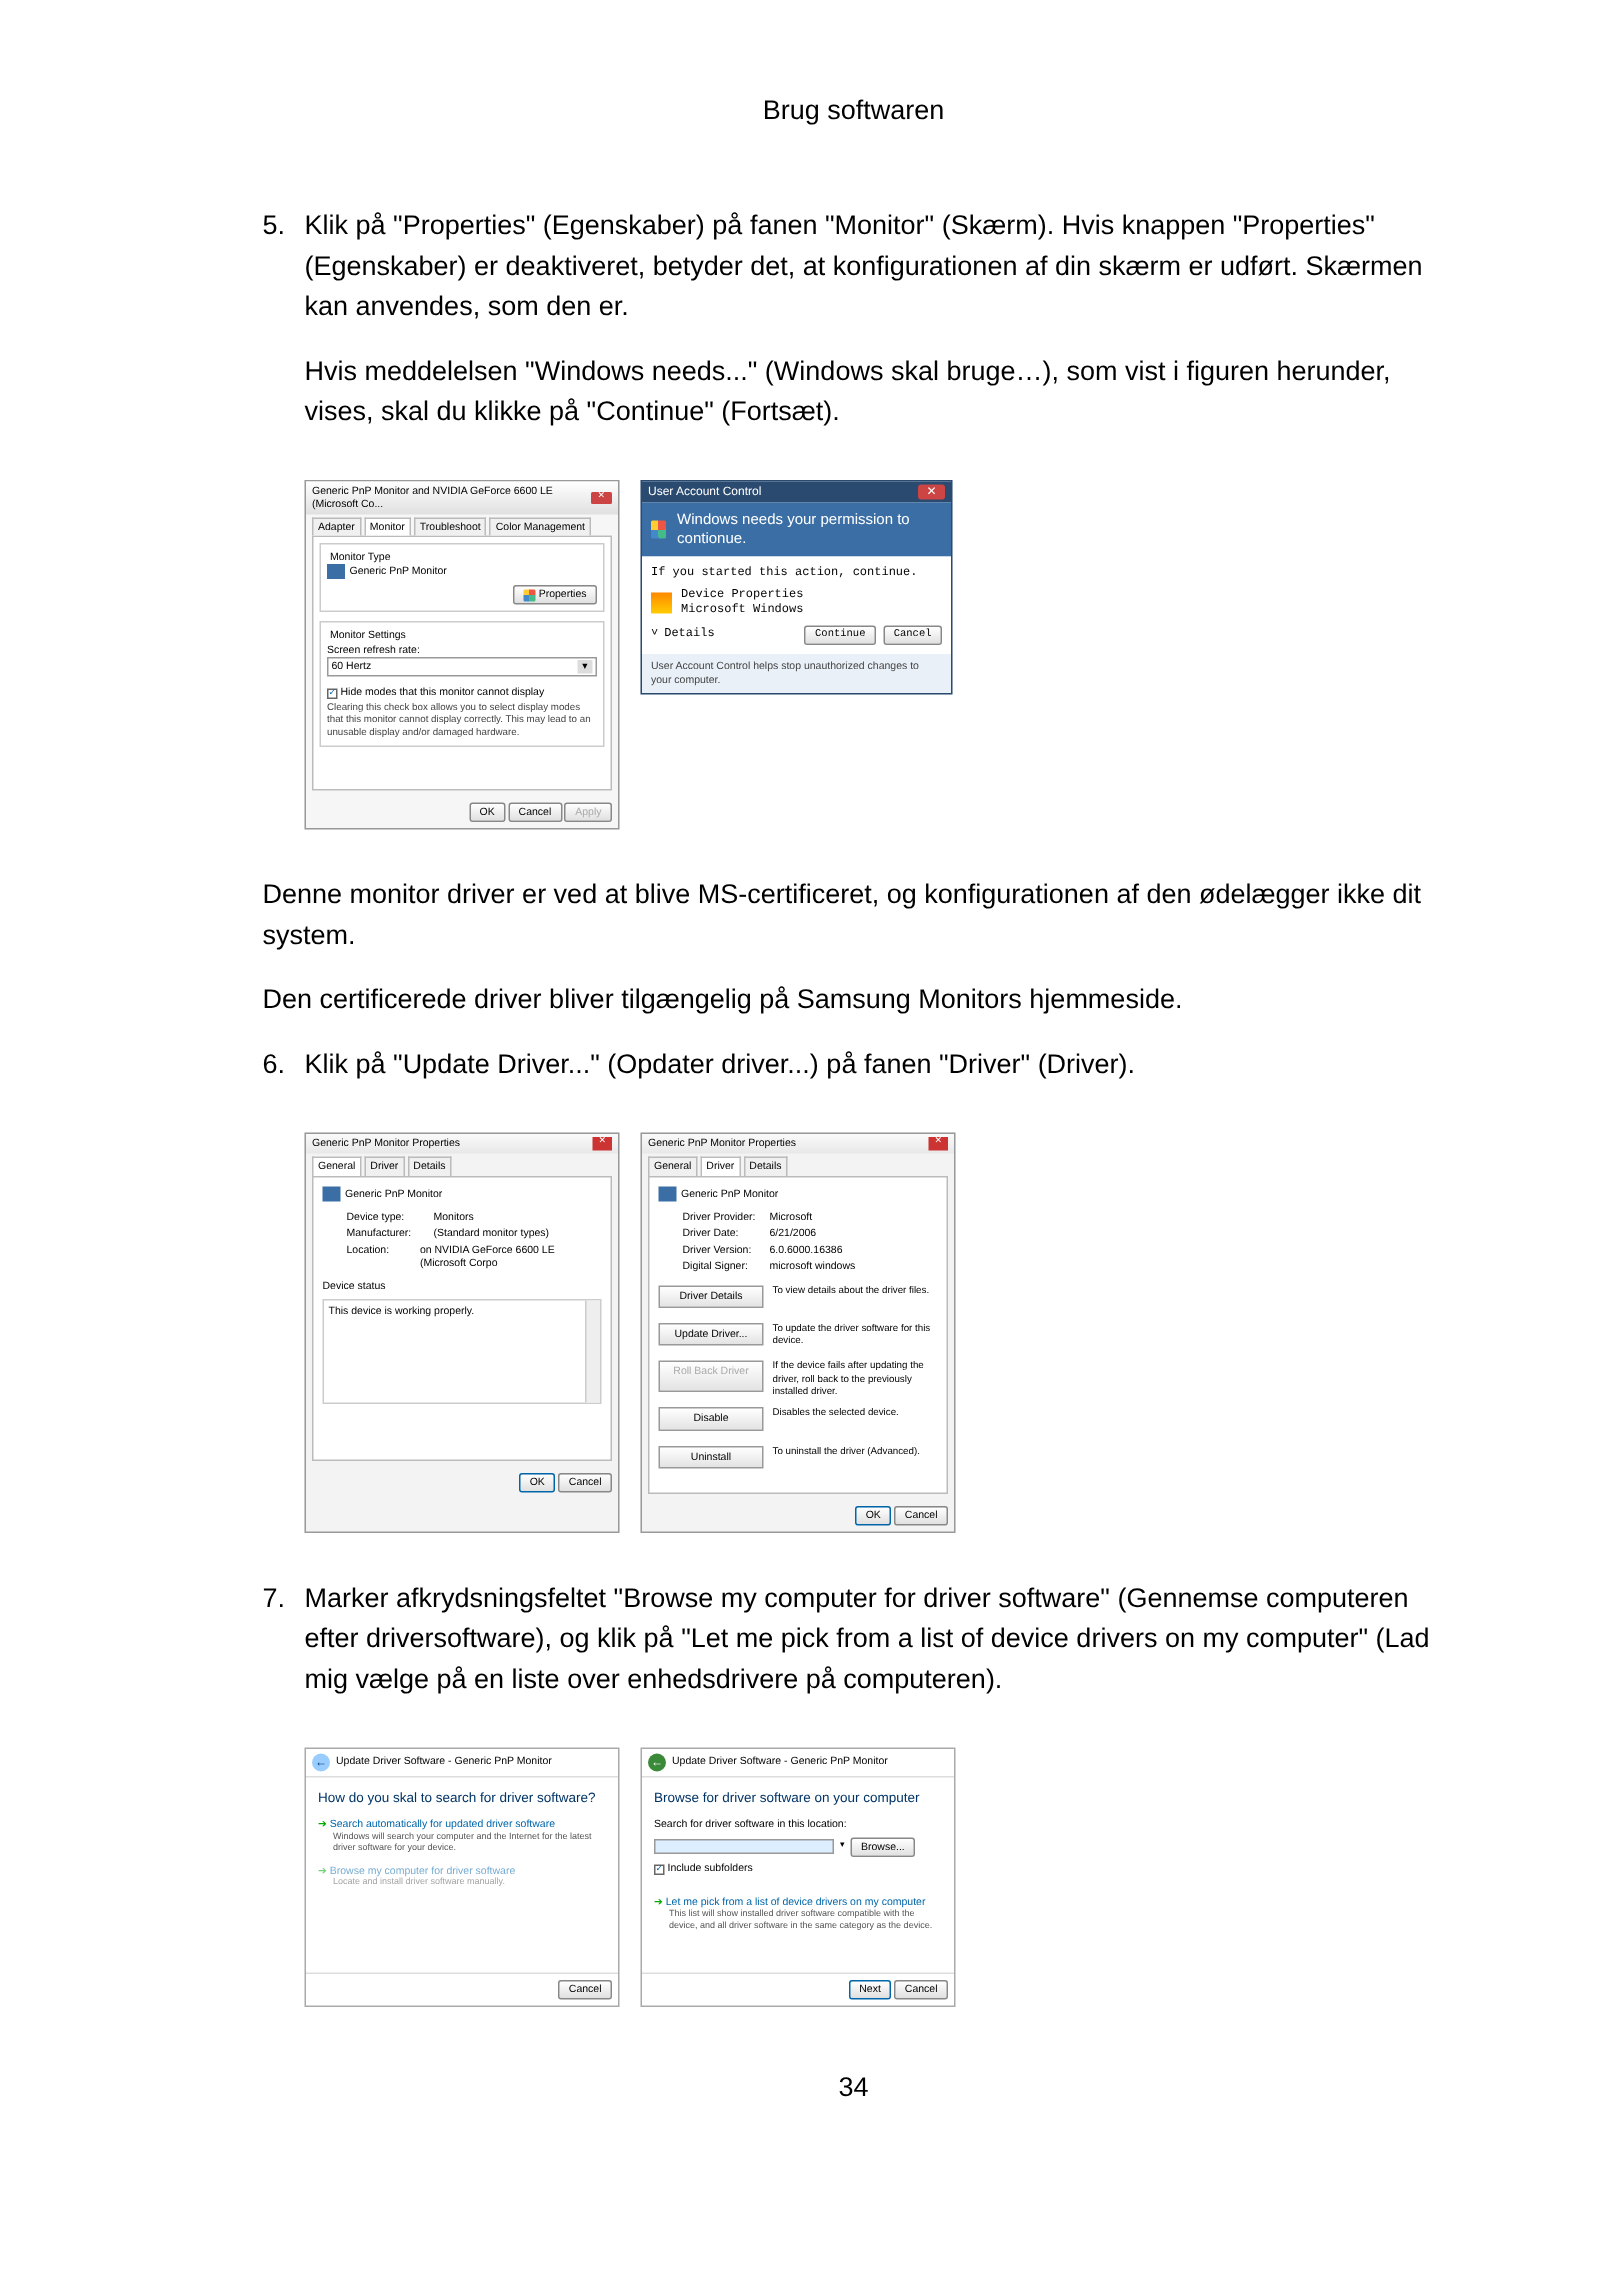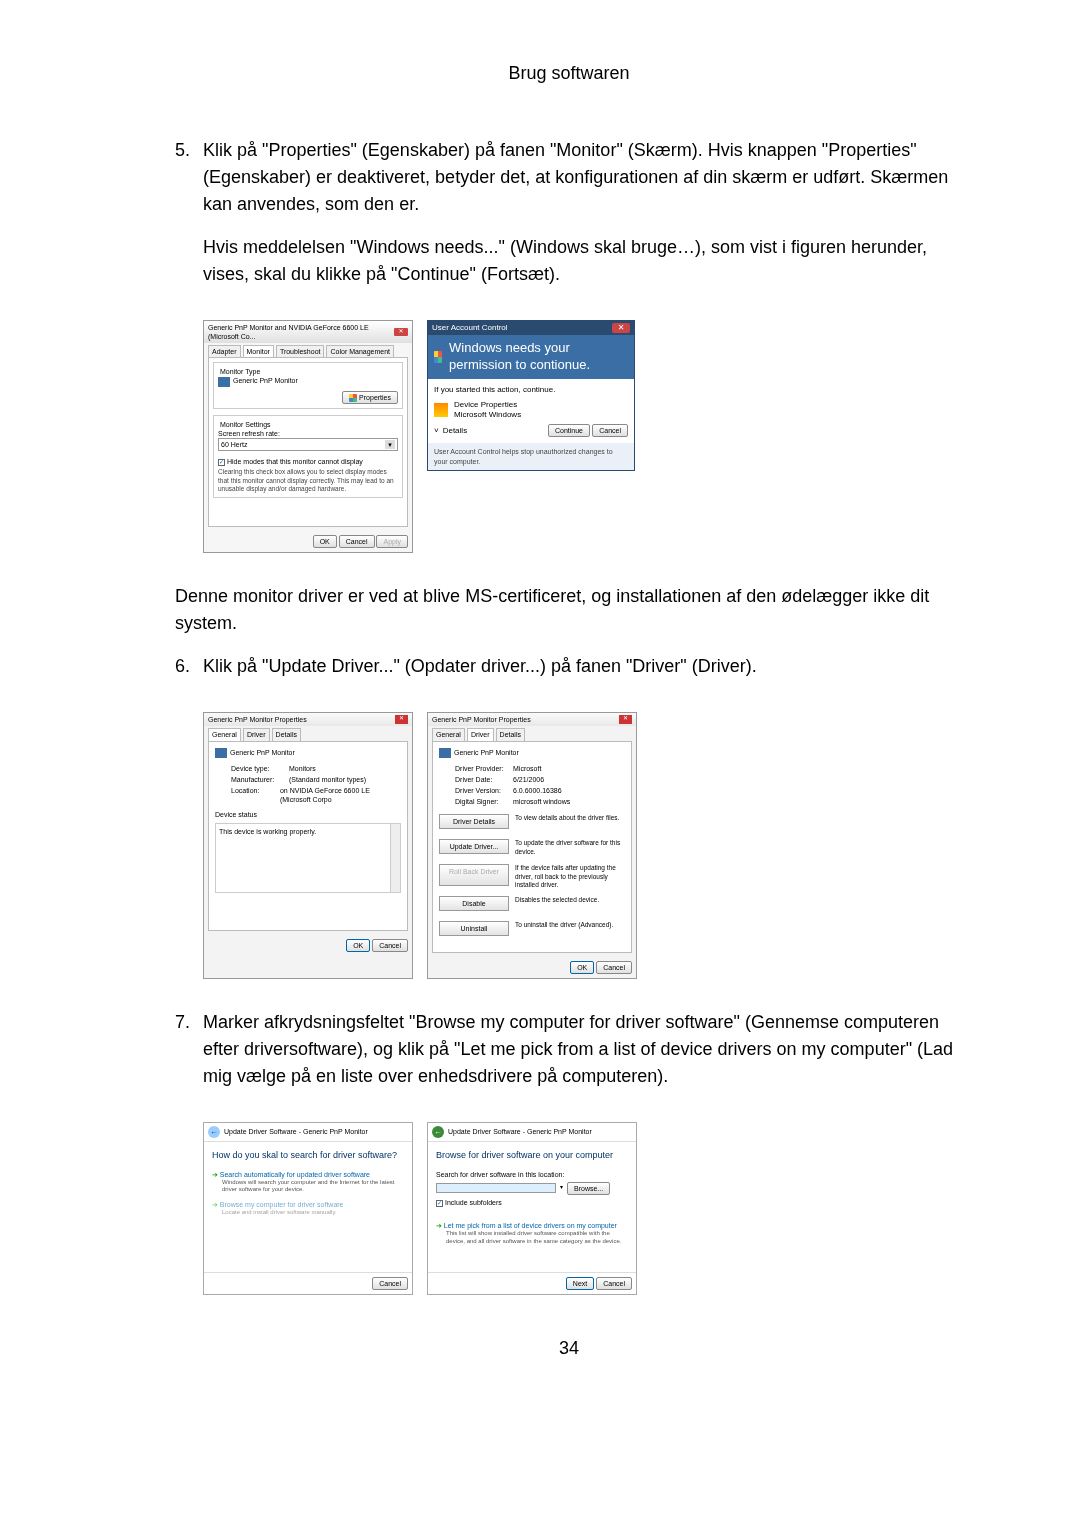--- a/index.html
+++ b/index.html
@@ -173,29 +173,30 @@
       background: #c44;
       width: 18px;
       height: 10px;
       text-align: center;
       border-radius: 2px;
     }
     .dlgB-banner {
       background: #3a6ea5;
       color: #fff;
       padding: 5px 6px;
-      font-size: 13px;
+      font-size: 10px;
       display: flex;
       align-items: center;
       gap: 5px;
     }
     .dlgB-body {
       background: #fff;
       padding: 6px;
       font-size: 8px;
+      font-family: Liberation Mono, monospace;
     }
     .dlgB-row {
       display: flex;
       gap: 6px;
       align-items: center;
       margin: 4px 0;
     }
     .dlgB-row .icon-sq {
       width: 14px;
       height: 14px;
@@ -466,21 +467,22 @@
           <div>
             <span class="btn">Continue</span>
             <span class="btn">Cancel</span>
           </div>
         </div>
       </div>
       <div class="dlgB-foot">User Account Control helps stop unauthorized changes to your computer.</div>
     </div>
   </div>
 
-  <p class="para">Denne monitor driver er ved at blive MS-certificeret, og installationen af den ødelægger ikke dit system.</p>
+  <p class="para">Denne monitor driver er ved at blive MS-certificeret, og konfigurationen af den ødelægger ikke dit system.</p>
+  <p class="para">Den certificerede driver bliver tilgængelig på Samsung Monitors hjemmeside.</p>
 
   <div class="numbered-item">
     <div class="num">6.</div>
     <div class="content">
       <p class="para">Klik på "Update Driver..." (Opdater driver...) på fanen "Driver" (Driver).</p>
     </div>
   </div>
 
   <div class="figure-row">
 

